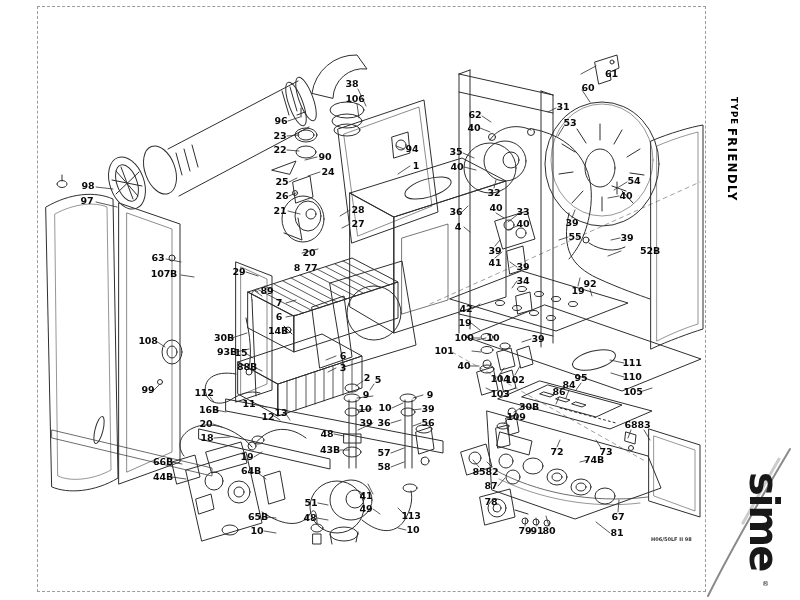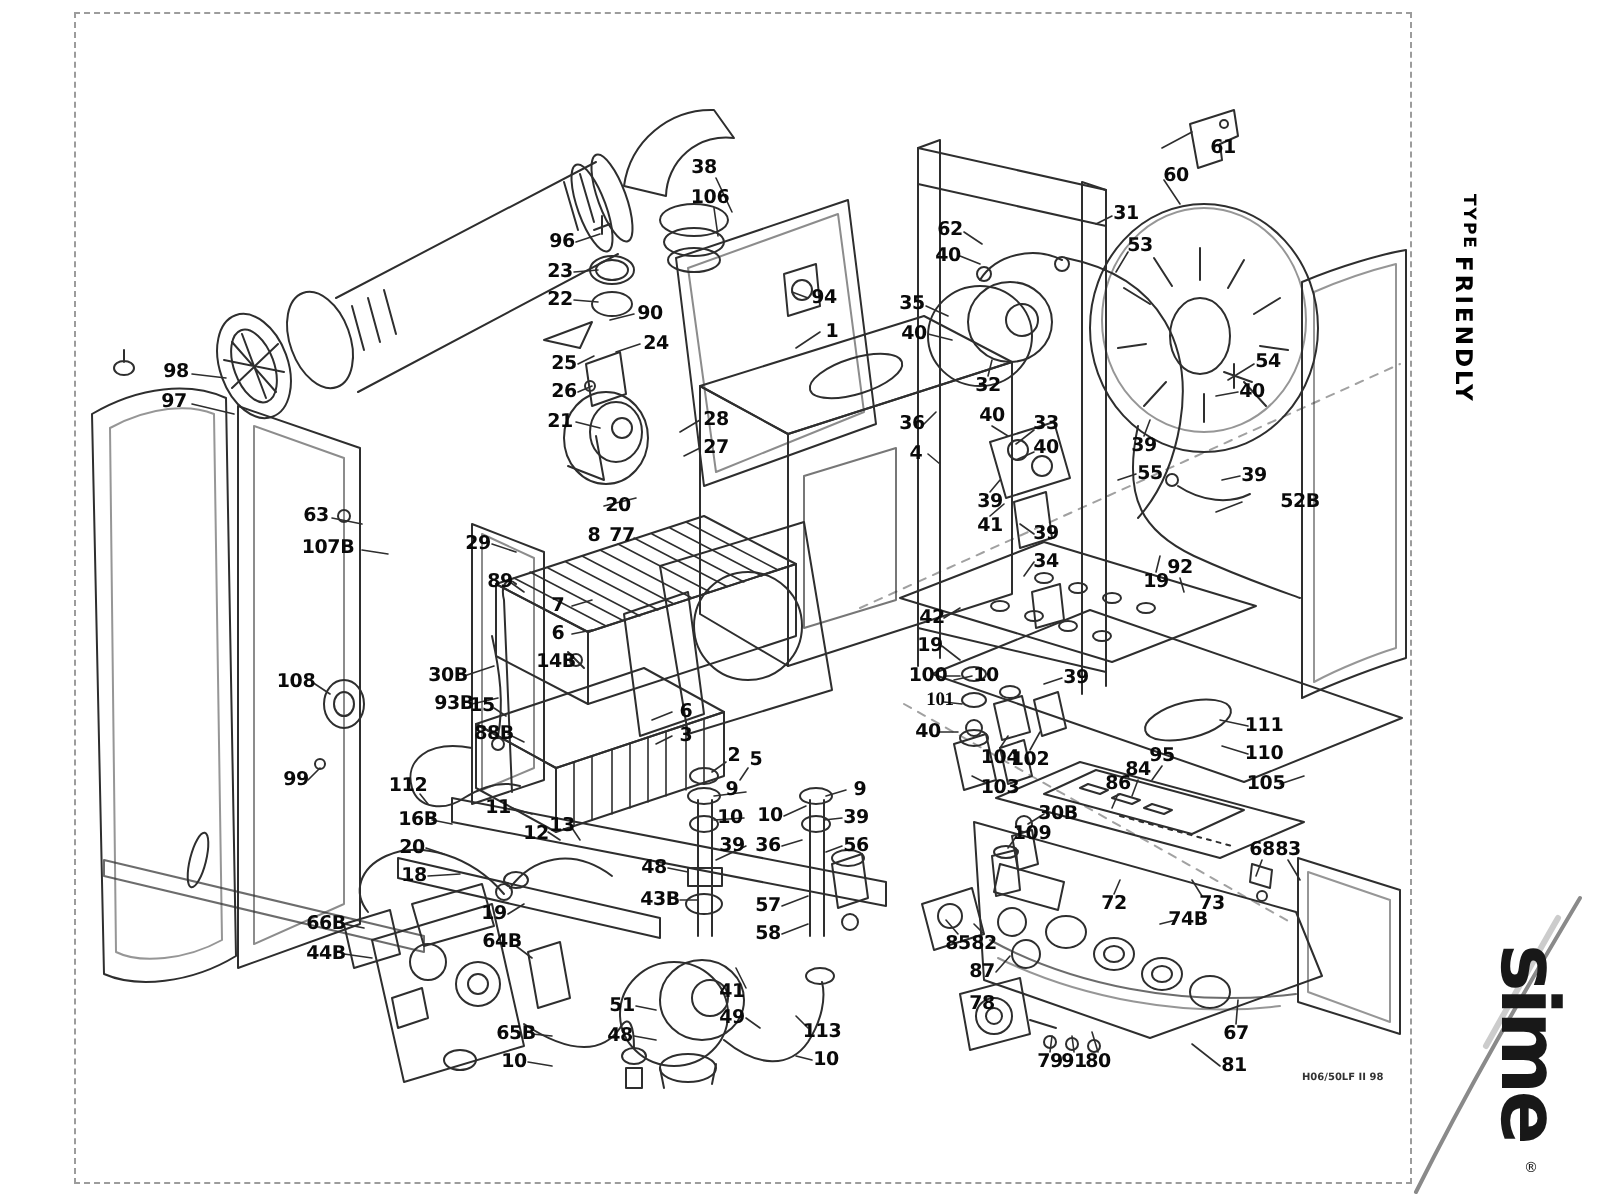--- a/index.html
+++ b/index.html
@@ -310,21 +310,21 @@
     <span class="callout" style="left: 358px; top: 210px;">28</span>
     <span class="callout" style="left: 358px; top: 224px;">27</span>
     <span class="callout" style="left: 412px; top: 149px;">94</span>
     <span class="callout" style="left: 416px; top: 166px;">1</span>
     <span class="callout" style="left: 309px; top: 253px;">20</span>
     <span class="callout" style="left: 297px; top: 268px;">8</span>
     <span class="callout" style="left: 311px; top: 268px;">77</span>
     <span class="callout" style="left: 158px; top: 258px;">63</span>
     <span class="callout" style="left: 164px; top: 274px;">107B</span>
     <span class="callout" style="left: 239px; top: 272px;">29</span>
-    <span class="callout" style="left: 232px; top: 291px; padding-left: 36px;">89</span>
+    <span class="callout" style="left: 249px; top: 291px; padding-left: 36px;">89</span>
     <span class="callout" style="left: 279px; top: 303px;">7</span>
     <span class="callout" style="left: 279px; top: 317px;">6</span>
     <span class="callout" style="left: 278px; top: 331px;">14B</span>
     <span class="callout" style="left: 224px; top: 338px;">30B</span>
     <span class="callout" style="left: 227px; top: 352px;">93B</span>
     <span class="callout" style="left: 241px; top: 353px;">15</span>
     <span class="callout" style="left: 247px; top: 367px;">88B</span>
     <span class="callout" style="left: 148px; top: 341px;">108</span>
     <span class="callout" style="left: 148px; top: 390px;">99</span>
     <span class="callout" style="left: 204px; top: 393px;">112</span>
@@ -386,21 +386,21 @@
     <span class="callout" style="left: 575px; top: 237px;">55</span>
     <span class="callout" style="left: 627px; top: 238px;">39</span>
     <span class="callout" style="left: 630px; top: 251px; margin-left: 20px;">52B</span>
     <span class="callout" style="left: 590px; top: 284px;">92</span>
     <span class="callout" style="left: 578px; top: 291px;">19</span>
     <span class="callout" style="left: 466px; top: 309px;">42</span>
     <span class="callout" style="left: 465px; top: 323px;">19</span>
     <span class="callout" style="left: 464px; top: 338px;">100</span>
     <span class="callout" style="left: 493px; top: 338px;">10</span>
     <span class="callout" style="left: 538px; top: 339px;">39</span>
-    <span class="callout" style="left: 470px; top: 351px; font-family: Liberation Serif, serif;">101</span>
+    <span class="callout" style="left: 444px; top: 351px;">101</span>
     <span class="callout" style="left: 464px; top: 366px;">40</span>
     <span class="callout" style="left: 500px; top: 379px;">104</span>
     <span class="callout" style="left: 515px; top: 380px;">102</span>
     <span class="callout" style="left: 500px; top: 394px;">103</span>
     <span class="callout" style="left: 632px; top: 363px;">111</span>
     <span class="callout" style="left: 632px; top: 377px;">110</span>
     <span class="callout" style="left: 633px; top: 392px;">105</span>
     <span class="callout" style="left: 581px; top: 378px;">95</span>
     <span class="callout" style="left: 569px; top: 385px;">84</span>
     <span class="callout" style="left: 559px; top: 392px;">86</span>

